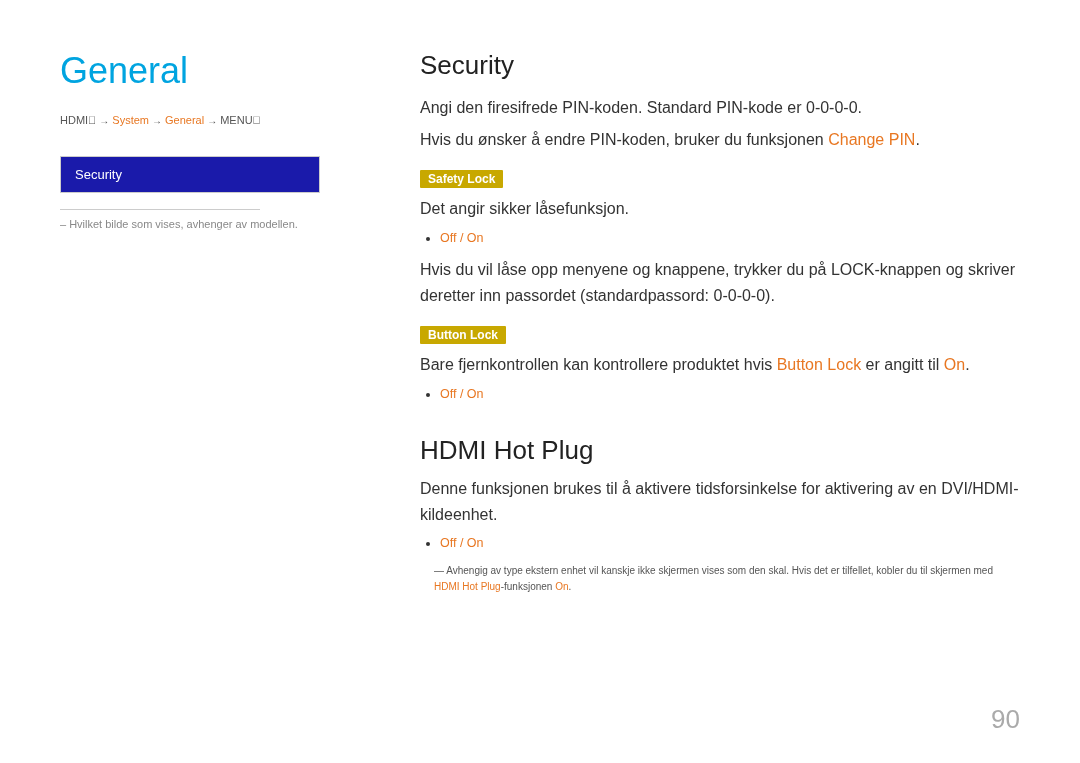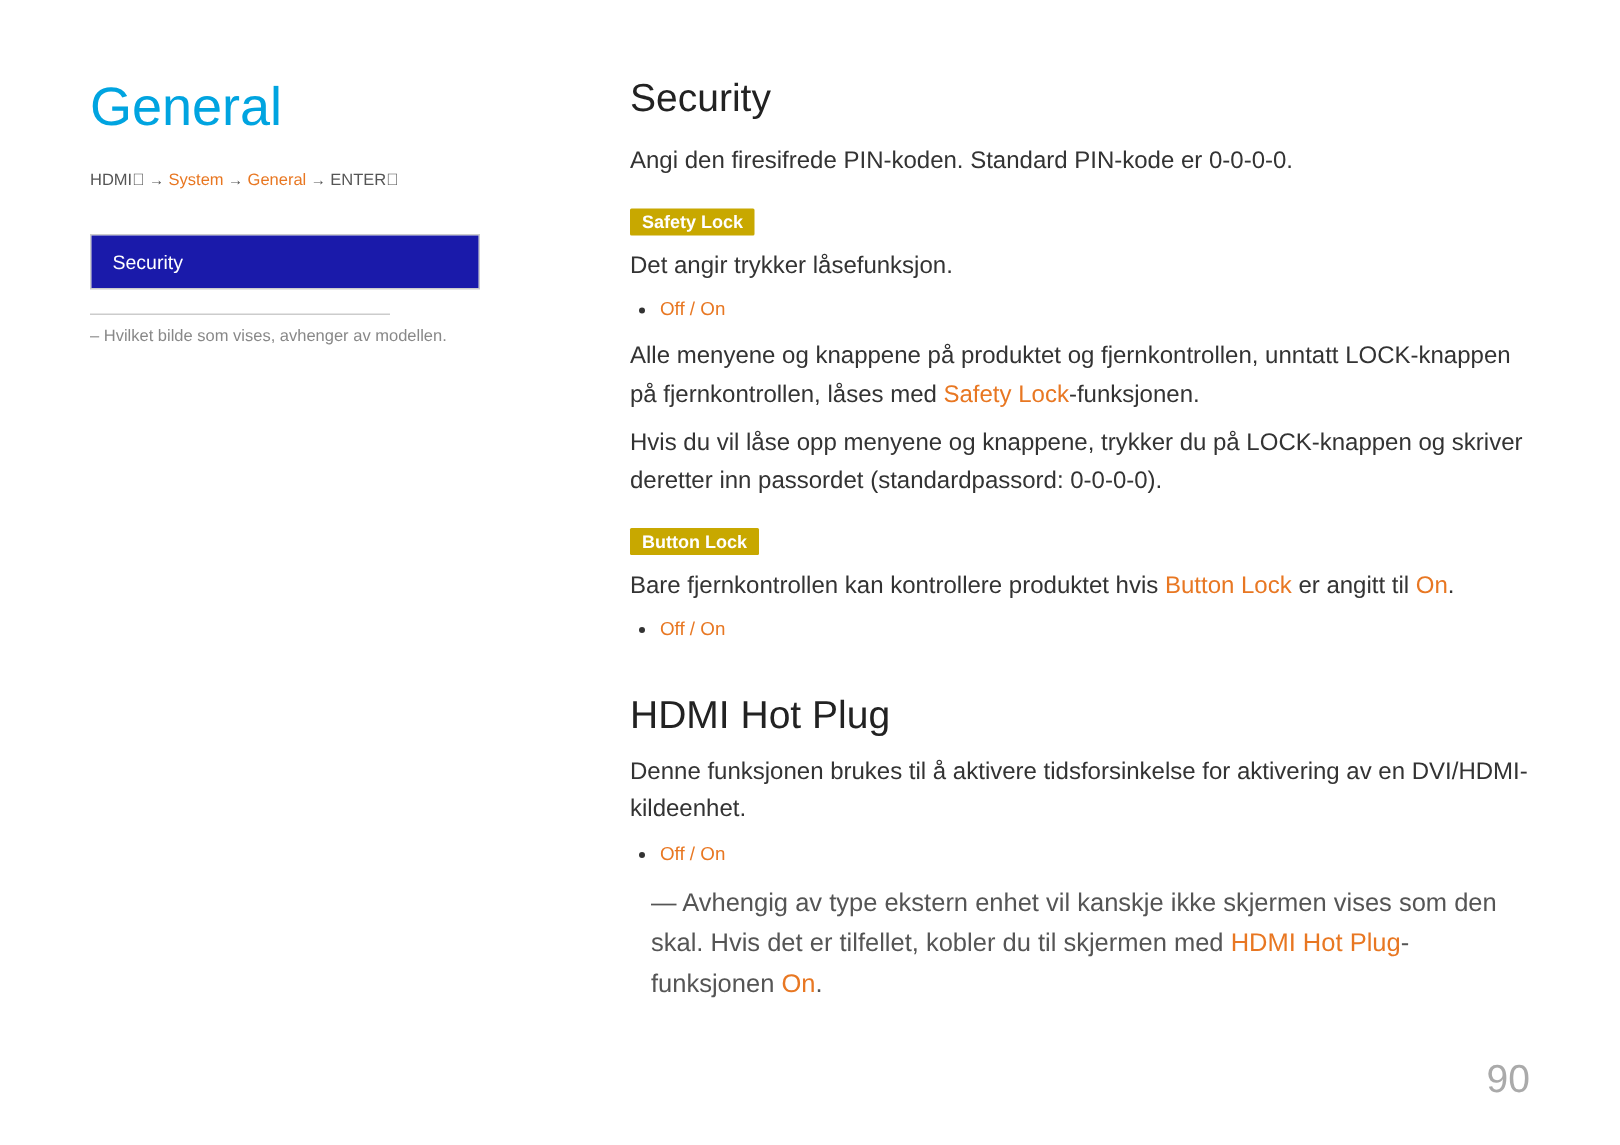--- a/index.html
+++ b/index.html
@@ -140,21 +140,21 @@
       font-size: 12.5px;
       color: #333;
       line-height: 1.7;
     }
 
     .bullet-list li .link-text {
       color: #e87722;
     }
 
     .note-text {
-      font-size: 17px;
+      font-size: 10px;
       color: #555;
       line-height: 1.6;
       margin-top: 6px;
     }
 
     .note-indent {
       padding-left: 14px;
     }
 
     
@@ -176,52 +176,52 @@
 
     <div class="left-title">General</div>
 
     <div class="breadcrumb">
       <span class="breadcrumb-item">HDMI</span>
       <span class="breadcrumb-arrow">→</span>
       <span class="breadcrumb-item active">System</span>
       <span class="breadcrumb-arrow">→</span>
       <span class="breadcrumb-item active">General</span>
       <span class="breadcrumb-arrow">→</span>
-      <span class="breadcrumb-item">ENTER</span>
+      <span class="breadcrumb-item">MENU</span>
     </div>
 
     <div class="menu-box">
       <div class="menu-item selected">Security</div>
     </div>
 
     <hr class="menu-divider">
 
     <div class="model-note">– Hvilket bilde som vises, avhenger av modellen.</div>
 
   </div>
 
   <div class="right-col">
 
     <div>
       <div class="section-title">Security</div>
 
       <p class="body-text">Angi den firesifrede PIN-koden. Standard PIN-kode er 0-0-0-0.</p>
 
+      <p class="body-text">
+        <span>Hvis du ønsker å endre PIN-koden, bruker du funksjonen </span><span class="link-text">Change PIN</span><span>.</span>
+      </p>
 
       <div>
         <span class="subsection-badge">Safety Lock</span>
-        <p class="body-text">Det angir trykker låsefunksjon.</p>
+        <p class="body-text">Det angir sikker låsefunksjon.</p>
         <ul class="bullet-list">
           <li>
             <span class="link-text">Off / On</span>
           </li>
         </ul>
-        <p class="body-text">
-          <span>Alle menyene og knappene på produktet og fjernkontrollen, unntatt LOCK-knappen på fjernkontrollen, låses med </span><span class="link-text">Safety Lock</span><span>-funksjonen.</span>
-        </p>
         <p class="body-text">Hvis du vil låse opp menyene og knappene, trykker du på LOCK-knappen og skriver deretter inn passordet (standardpassord: 0-0-0-0).</p>
       </div>
 
       <div>
         <span class="subsection-badge">Button Lock</span>
         <p class="body-text">
           <span>Bare fjernkontrollen kan kontrollere produktet hvis </span><span class="link-text">Button Lock</span><span> er angitt til </span><span class="link-text">On</span><span>.</span>
         </p>
         <ul class="bullet-list">
           <li>

